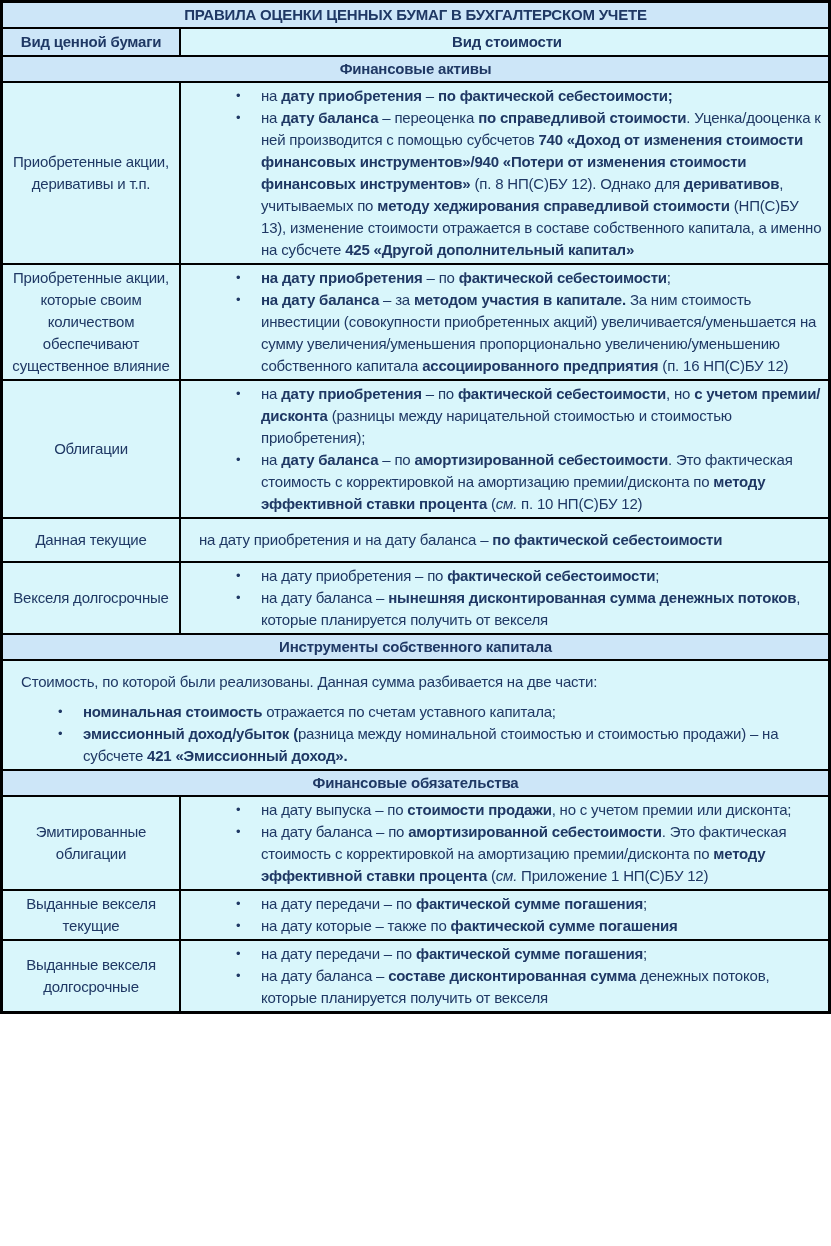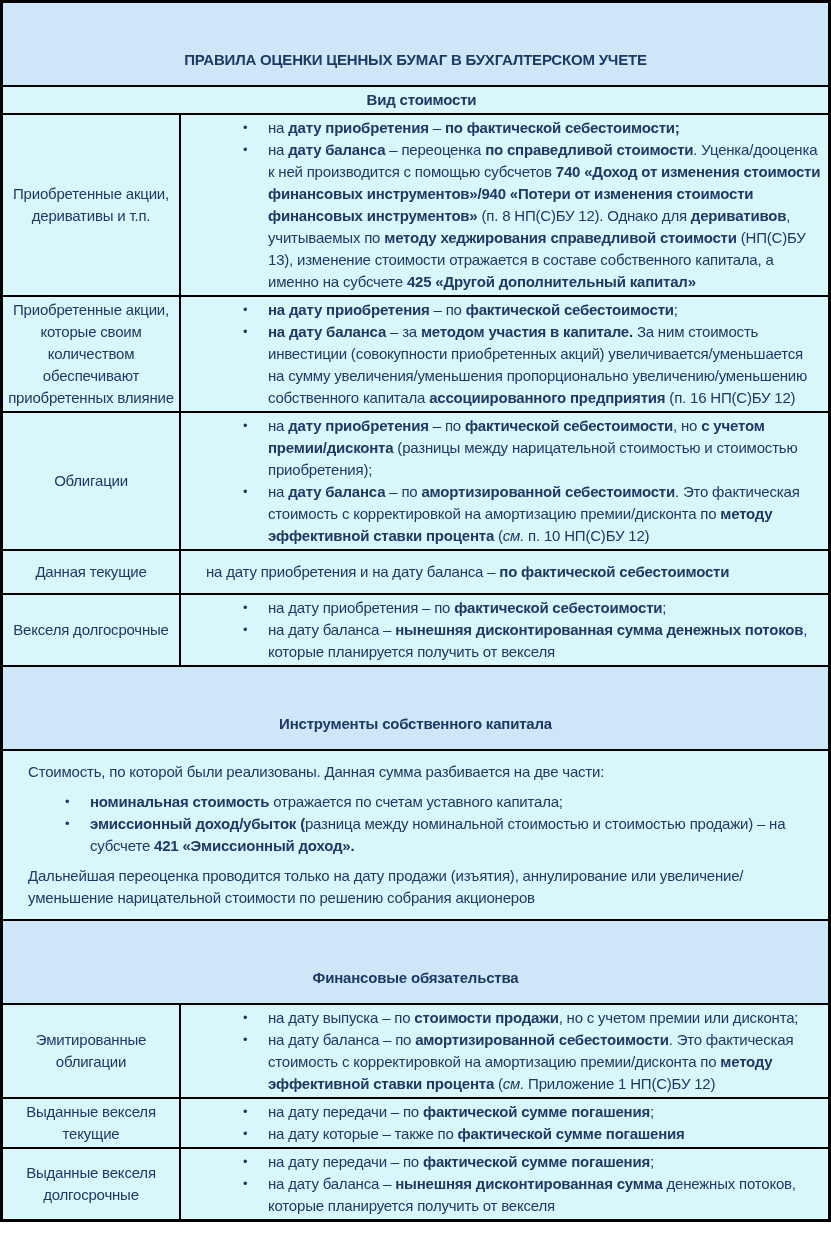--- a/index.html
+++ b/index.html
@@ -20,36 +20,36 @@
     color:var(--ink);
     background:var(--bg-cell);
   }
   .tr{display:flex;border-top:2px solid var(--line);}
   .tr:first-child{border-top:none;}
   .band{
     background:var(--bg-band);
     font-weight:700;
     text-align:center;
   }
-  .band .full{flex:1;padding:14px 6px;margin-top:32px;}
+  .band .full{flex:1;padding:1px 6px;}
   .cell-left{
     flex:0 0 178px;
     width:178px;
     box-sizing:border-box;
     border-right:2px solid var(--line);
     display:flex;
     align-items:center;
     justify-content:center;
     text-align:center;
     padding:2px 5px;
   }
   .cell-right{
     flex:1;
     box-sizing:border-box;
-    padding:2px 5px 2px 17px;
+    padding:2px 5px 2px 10px;
     background:var(--bg-cell);
   }
   .head .cell-left{font-weight:700;}
   .head .cell-right{display:flex;align-items:center;justify-content:center;font-weight:700;text-align:center;}
   .body-row .cell-left{background:var(--bg-cell);}
   .para{margin:8px;}
   .bullet-item{position:relative;padding-left:70px;}
   .bullet-item .dot{
     position:absolute;
     left:45px;
@@ -63,37 +63,41 @@
 </head>
 <body>
 
 <div class="doc">
 
   <div class="tr band">
     <div class="full">ПРАВИЛА ОЦЕНКИ ЦЕННЫХ БУМАГ В БУХГАЛТЕРСКОМ УЧЕТЕ</div>
   </div>
 
   <div class="tr band head">
+    <div class="cell-left">Вид ценной бумаги</div>
     <div class="cell-right">Вид стоимости</div>
   </div>
 
+  <div class="tr band">
+    <div class="full">Финансовые активы</div>
+  </div>
 
   <div class="tr body-row">
     <div class="cell-left">
       <span>Приобретенные акции, деривативы и т.п.</span>
     </div>
     <div class="cell-right">
         <div class="bullet-item"><span class="dot">•</span><span>на </span><span class="seg-b">дату приобретения</span><span> – </span><span class="seg-b">по фактической себестоимости;</span></div>
         <div class="bullet-item"><span class="dot">•</span><span>на </span><span class="seg-b">дату баланса</span><span> – переоценка </span><span class="seg-b">по справедливой стоимости</span><span>. Уценка/дооценка к ней производится с помощью субсчетов </span><span class="seg-b">740 «Доход от изменения стоимости финансовых инструментов»/940 «Потери от изменения стоимости финансовых инструментов»</span><span> (п. 8 НП(С)БУ 12). Однако для </span><span class="seg-b">деривативов</span><span>, учитываемых по </span><span class="seg-b">методу хеджирования справедливой стоимости</span><span> (НП(С)БУ 13), изменение стоимости отражается в составе собственного капитала, а именно на субсчете </span><span class="seg-b">425 «Другой дополнительный капитал»</span></div>
       </div>
   </div>
 
   <div class="tr body-row">
     <div class="cell-left">
-      <span>Приобретенные акции, которые своим количеством обеспечивают приобретенных влияние</span>
+      <span>Приобретенные акции, которые своим количеством обеспечивают существенное влияние</span>
     </div>
     <div class="cell-right">
         <div class="bullet-item"><span class="dot">•</span><span class="seg-b">на дату приобретения</span><span> – по </span><span class="seg-b">фактической себестоимости</span><span>;</span></div>
         <div class="bullet-item"><span class="dot">•</span><span class="seg-b">на дату баланса</span><span> – за </span><span class="seg-b seg-u">методом участия в капитале</span><span class="seg-b">.</span><span> За ним стоимость инвестиции (совокупности приобретенных акций) увеличивается/уменьшается на сумму увеличения/уменьшения пропорционально увеличению/уменьшению собственного капитала </span><span class="seg-b">ассоциированного предприятия</span><span> (п. 16 НП(С)БУ 12)</span></div>
       </div>
   </div>
 
   <div class="tr body-row">
     <div class="cell-left">
       <span>Облигации</span>
@@ -125,21 +129,20 @@
 
   <div class="tr band">
     <div class="full">Инструменты собственного капитала</div>
   </div>
 
   <div class="tr body-row">
     <div class="cell-right">
         <div class="para"><span>Стоимость, по которой были реализованы. Данная сумма разбивается на две части:</span></div>
         <div class="bullet-item"><span class="dot">•</span><span class="seg-b">номинальная стоимость</span><span> отражается по счетам уставного капитала;</span></div>
         <div class="bullet-item"><span class="dot">•</span><span class="seg-b">эмиссионный доход/убыток (</span><span>разница между номинальной стоимостью и стоимостью продажи) – на субсчете </span><span class="seg-b">421 «Эмиссионный доход».</span></div>
-        <div class="para"><span>Дальнейшая переоценка проводится только на дату продажи (изъятия), аннулирование или увеличение/уменьшение нарицательной стоимости по решению собрания акционеров</span></div>
       </div>
   </div>
 
   <div class="tr band">
     <div class="full">Финансовые обязательства</div>
   </div>
 
   <div class="tr body-row">
     <div class="cell-left">
       <span>Эмитированные облигации</span>
@@ -159,17 +162,17 @@
         <div class="bullet-item"><span class="dot">•</span><span>на дату которые – также по </span><span class="seg-b">фактической сумме погашения</span></div>
       </div>
   </div>
 
   <div class="tr body-row">
     <div class="cell-left">
       <span>Выданные векселя долгосрочные</span>
     </div>
     <div class="cell-right">
         <div class="bullet-item"><span class="dot">•</span><span>на дату передачи – по </span><span class="seg-b">фактической сумме погашения</span><span>;</span></div>
-        <div class="bullet-item"><span class="dot">•</span><span>на дату баланса – </span><span class="seg-b">нынешняя дисконтированная сумма</span><span> денежных потоков, которые планируется получить от векселя</span></div>
+        <div class="bullet-item"><span class="dot">•</span><span>на дату баланса – </span><span class="seg-b">составе дисконтированная сумма</span><span> денежных потоков, которые планируется получить от векселя</span></div>
       </div>
   </div>
 
 </div>
 
 </body></html>

